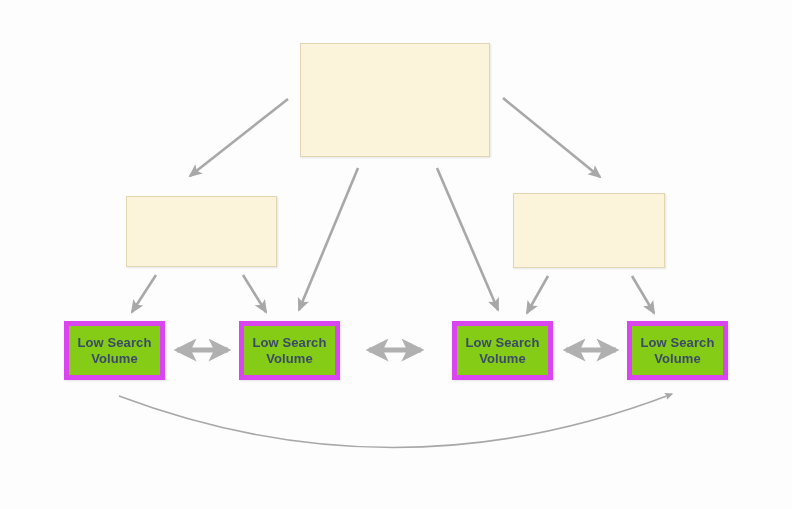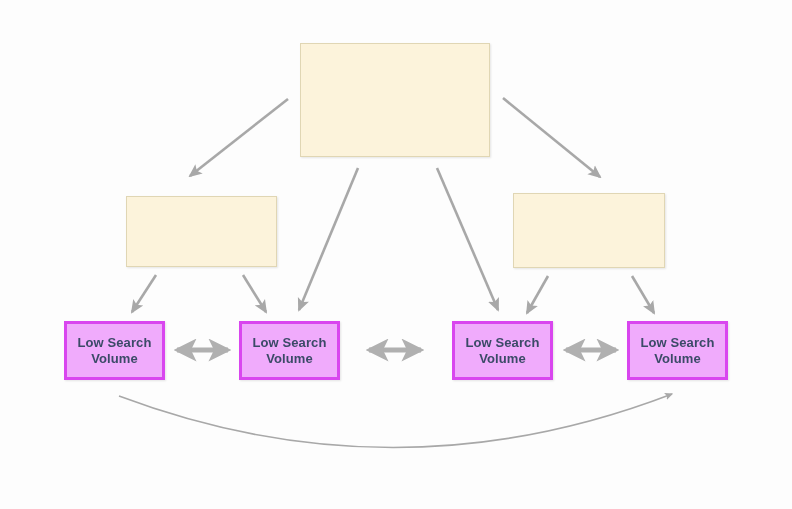--- a/index.html
+++ b/index.html
@@ -31,22 +31,22 @@
     align-items: center;
     justify-content: center;
     text-align: center;
   }
   .node.cream {
     background: #fcf3db;
     border: 1px solid #e0d6b4;
     box-shadow: 1px 1px 2px rgba(0,0,0,0.10);
   }
   .node.blue {
-    background: #f0abfc;
-    border: 3px solid #d946ef;
+    background: #84cc16;
+    border: 5px solid #d946ef;
     box-shadow: 1px 1px 2px rgba(0,0,0,0.10);
   }
   .node-label {
     font-size: 13px;
     font-weight: bold;
     color: #3b4a67;
     line-height: 16px;
     letter-spacing: 0.1px;
     white-space: pre-line;
   }

